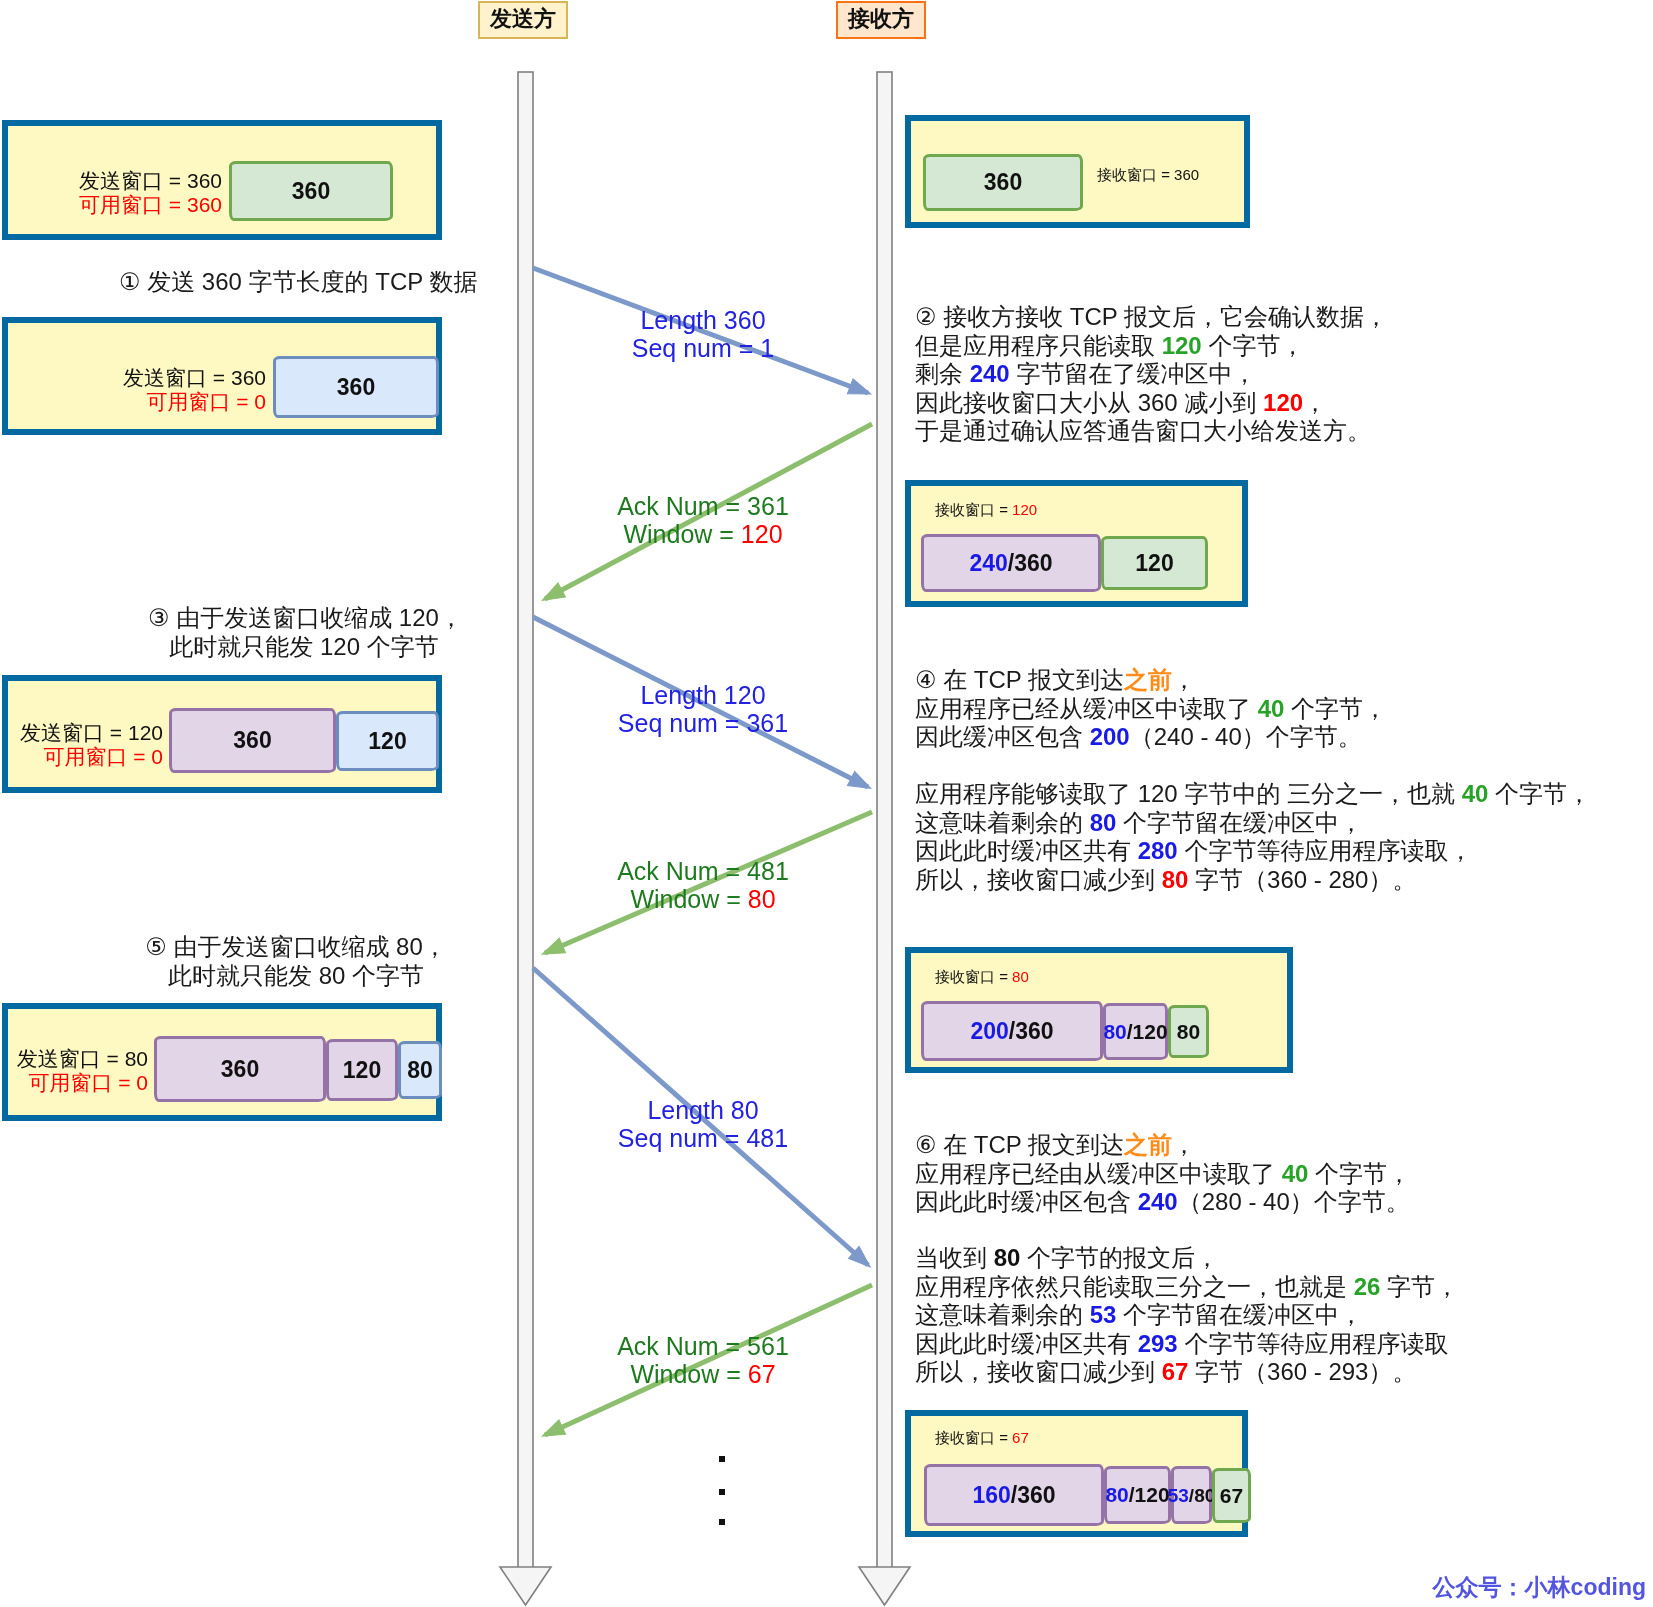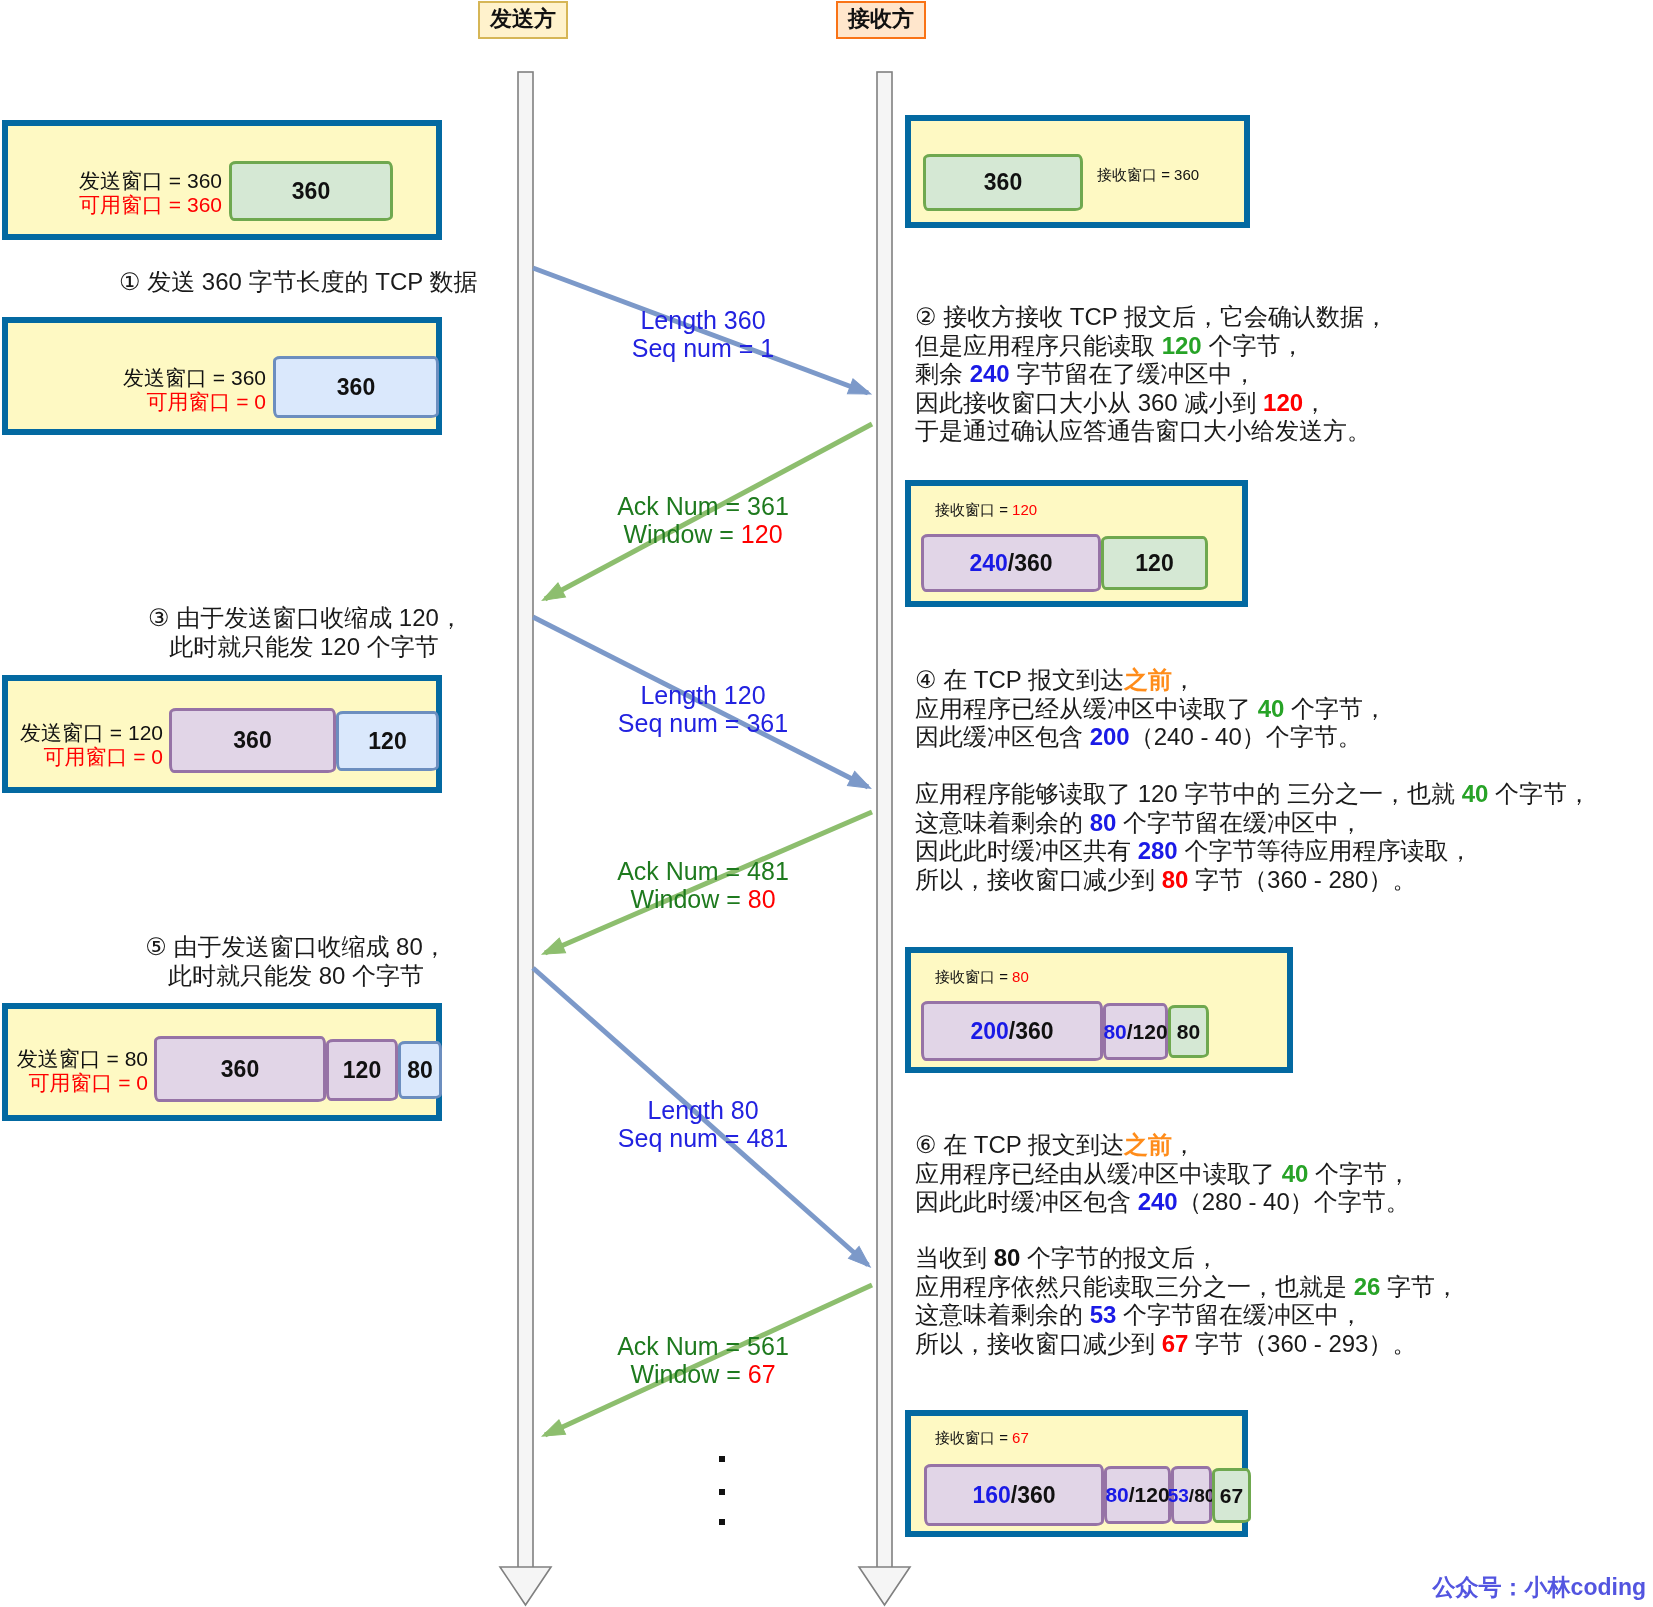--- a/index.html
+++ b/index.html
@@ -200,20 +200,21 @@
 
   <div class="step" style="left:915px;top:1131px;">
       <div class="tline"><span>⑥  在 TCP 报文到达</span><span class="c-orange">之前</span><span>，</span></div>
       <div class="tline"><span>应用程序已经由从缓冲区中读取了 </span><span class="c-green">40</span><span> 个字节，</span></div>
       <div class="tline"><span>因此此时缓冲区包含 </span><span class="c-blue">240</span><span>（280 - 40）个字节。</span></div>
     </div>
   <div class="step" style="left:915px;top:1244px;">
       <div class="tline"><span>当收到 </span><span class="c-bold">80</span><span> 个字节的报文后，</span></div>
       <div class="tline"><span>应用程序依然只能读取三分之一，也就是 </span><span class="c-green">26</span><span> 字节，</span></div>
       <div class="tline"><span>这意味着剩余的 </span><span class="c-blue">53</span><span> 个字节留在缓冲区中，</span></div>
+      <div class="tline"><span>因此此时缓冲区共有 </span><span class="c-blue">293</span><span> 个字节等待应用程序读取</span></div>
       <div class="tline"><span>所以，接收窗口减少到 </span><span class="c-red">67</span><span> 字节（360 - 293）。</span></div>
     </div>
 
   <div class="obox" style="left:905px;top:1410px;width:343px;height:127px;">
     <div class="rlabel" style="left:24px;top:13px;">
       <span>接收窗口 = </span><span class="c-red" style="font-weight:normal;">67</span>
     </div>
     <div class="wrect wrect-purple" style="left:13px;top:48px;width:180px;height:62px;justify-content:center;">
         <span class="c-blue">160</span>
         <span>/360</span>

